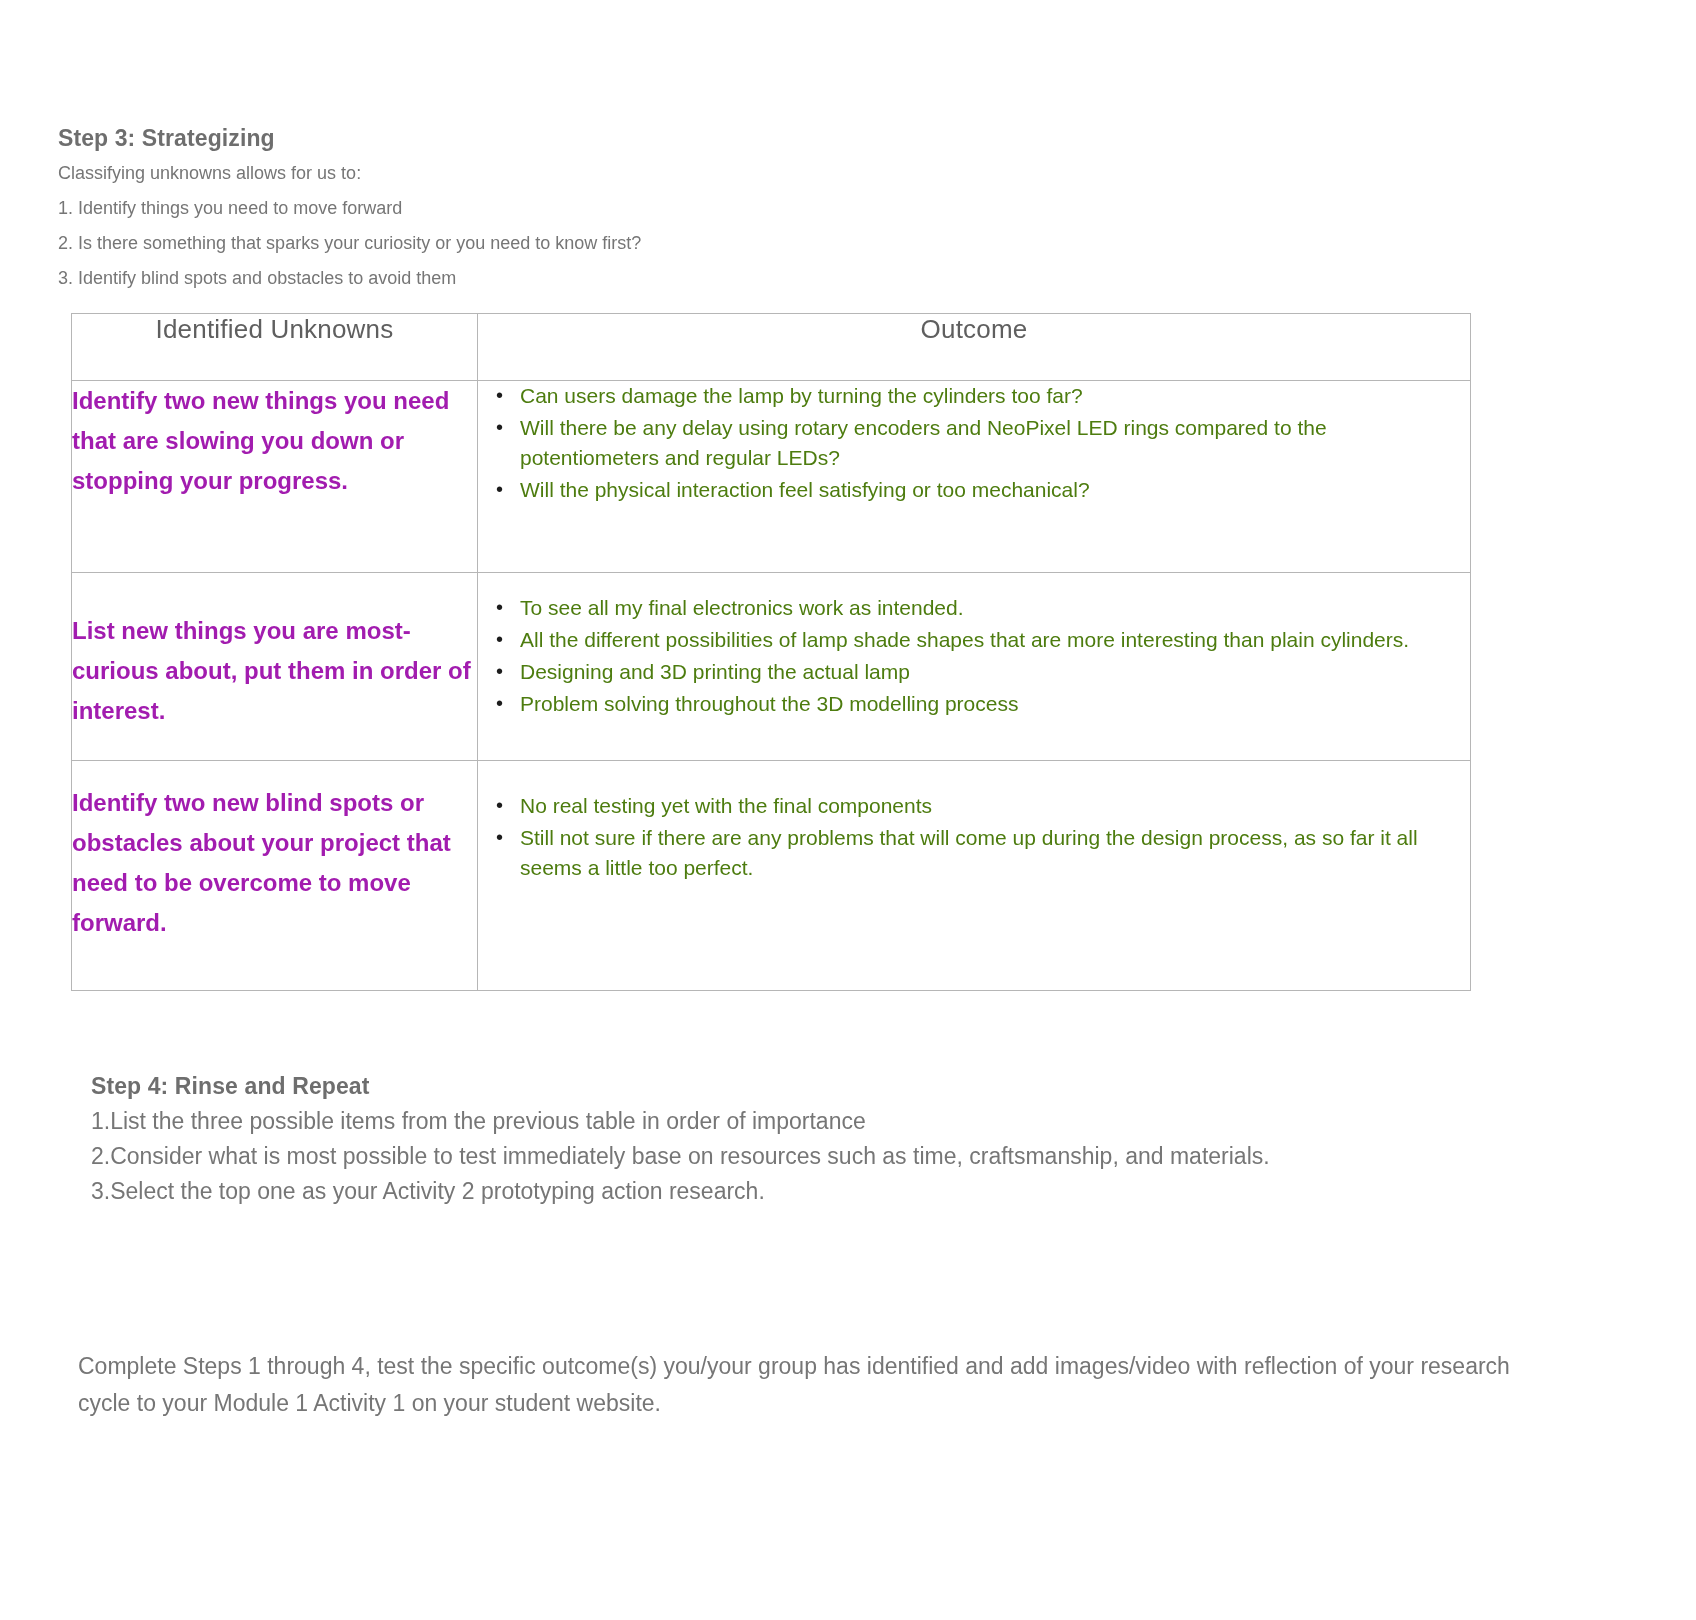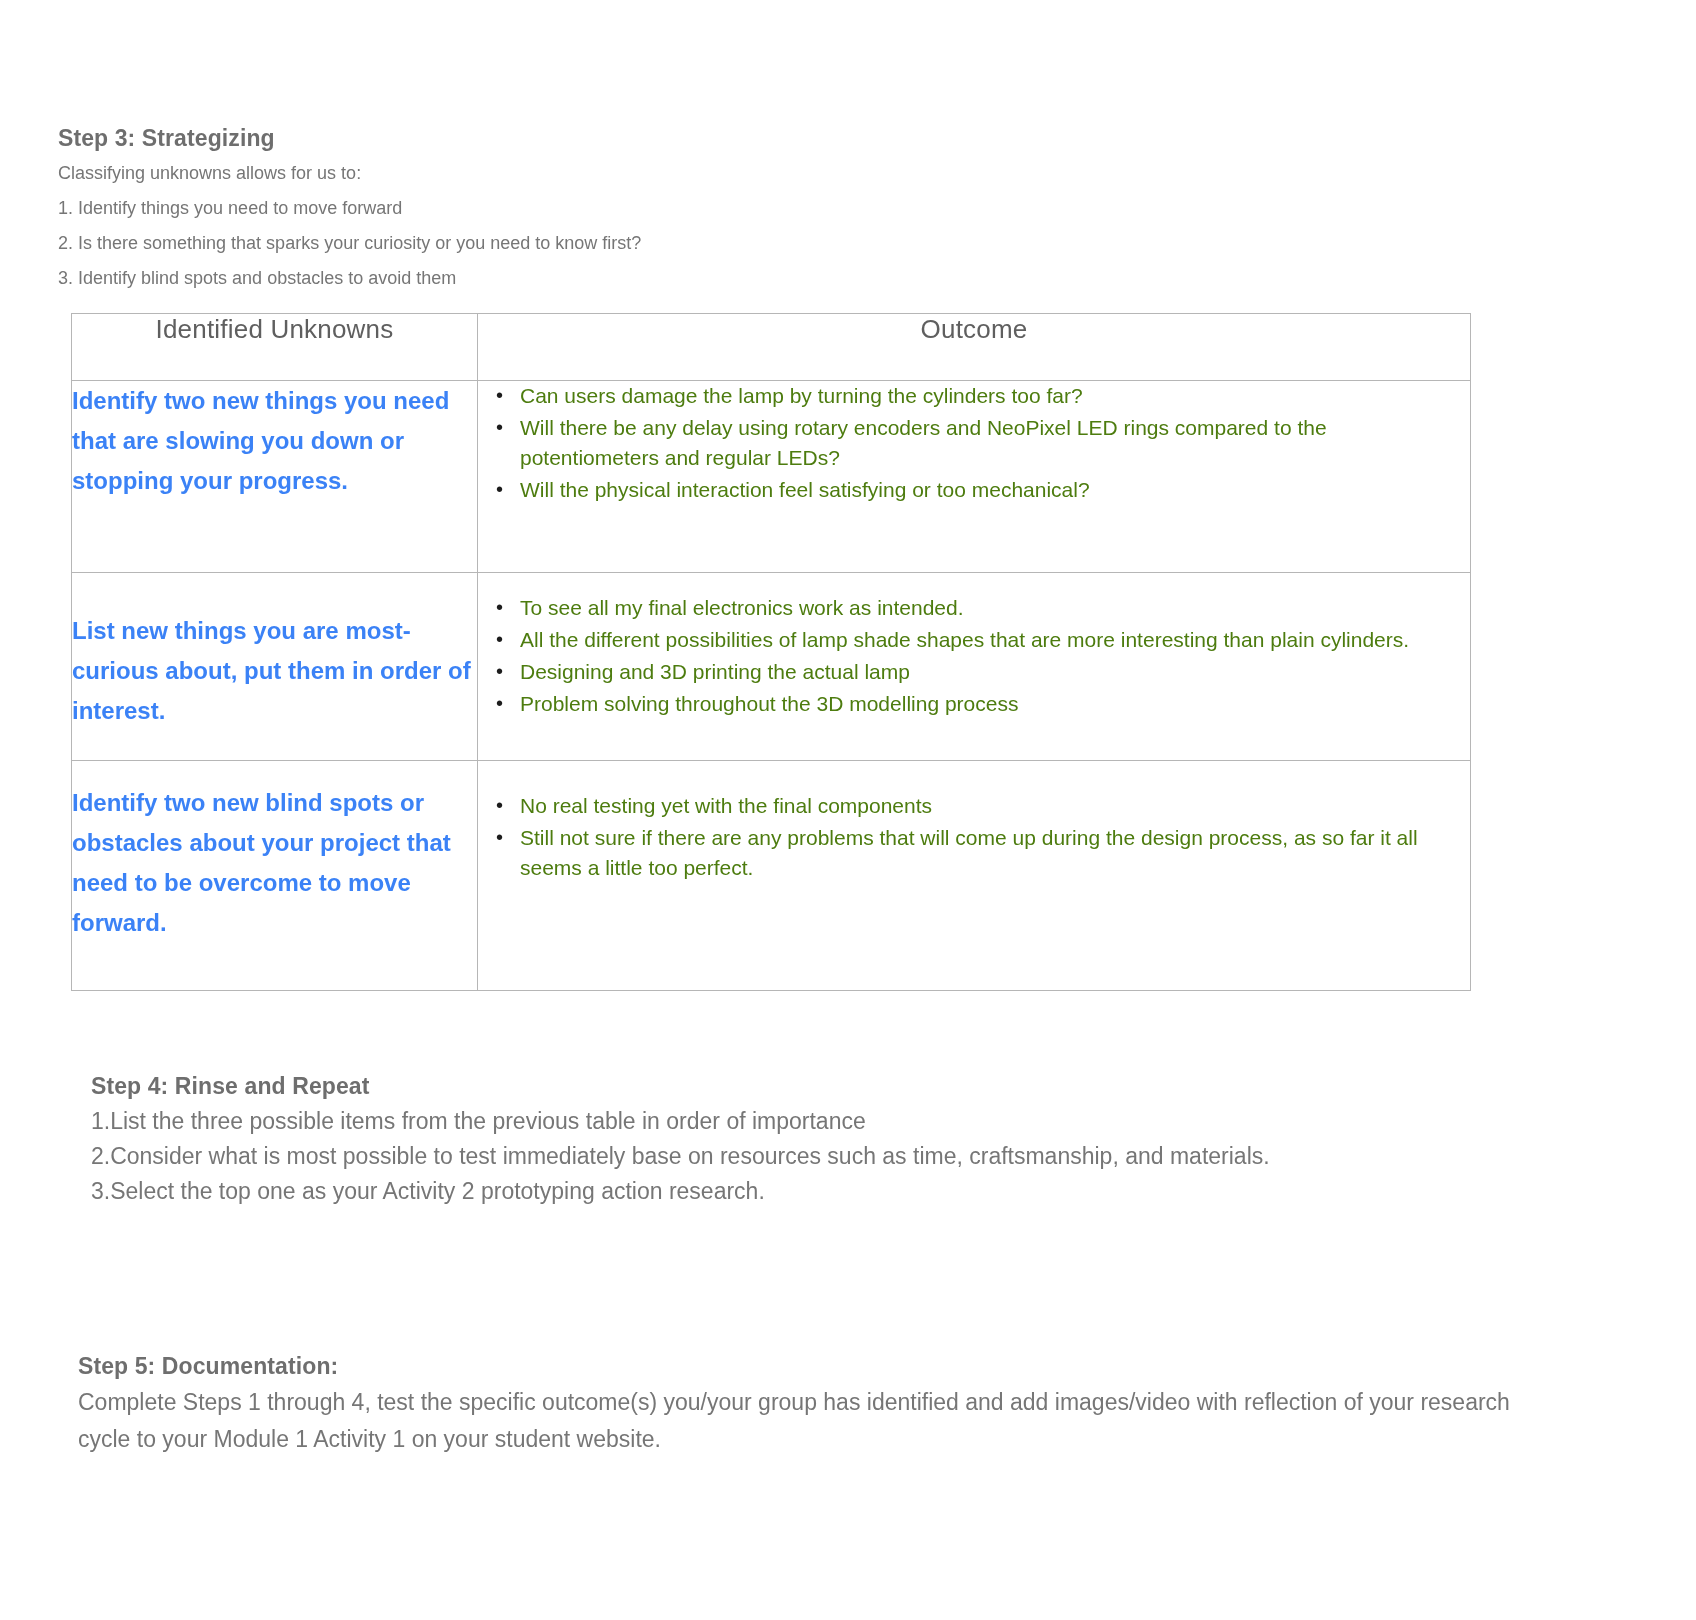--- a/index.html
+++ b/index.html
@@ -73,21 +73,21 @@
     letter-spacing: 0.2px;
     margin-top: 12px;
   }
 
   .left-cell {
     padding: 18px 14px 18px 20px;
   }
   .left-text {
     font-size: 24px;
     font-weight: bold;
-    color: #3b82f6;
+    color: #a21caf;
     line-height: 40px;
   }
   .left-cell.mid { padding-top: 38px; }
   .left-cell.last { padding-top: 22px; }
 
   .right-cell {
     padding: 16px 18px 14px 10px;
   }
   .right-cell.mid { padding-top: 20px; margin-top: 28px; }
   .right-cell.last { padding-top: 30px; }
@@ -211,17 +211,16 @@
   </table>
 
   <div class="step4">
     <div class="step-heading">Step 4: Rinse and Repeat</div>
     <div class="para">1.List the three possible items from the previous table in order of importance</div>
     <div class="para">2.Consider what is most possible to test immediately base on resources such as time, craftsmanship, and materials.</div>
     <div class="para">3.Select the top one as your Activity 2 prototyping action research.</div>
   </div>
 
   <div class="step5">
-    <div class="step-heading">Step 5: Documentation:</div>
     <div class="para">Complete Steps 1 through 4, test the specific outcome(s) you/your group has identified and add images/video with reflection of your research cycle to your Module 1 Activity 1 on your student website.</div>
   </div>
 
 </div>
 
 </body></html>

